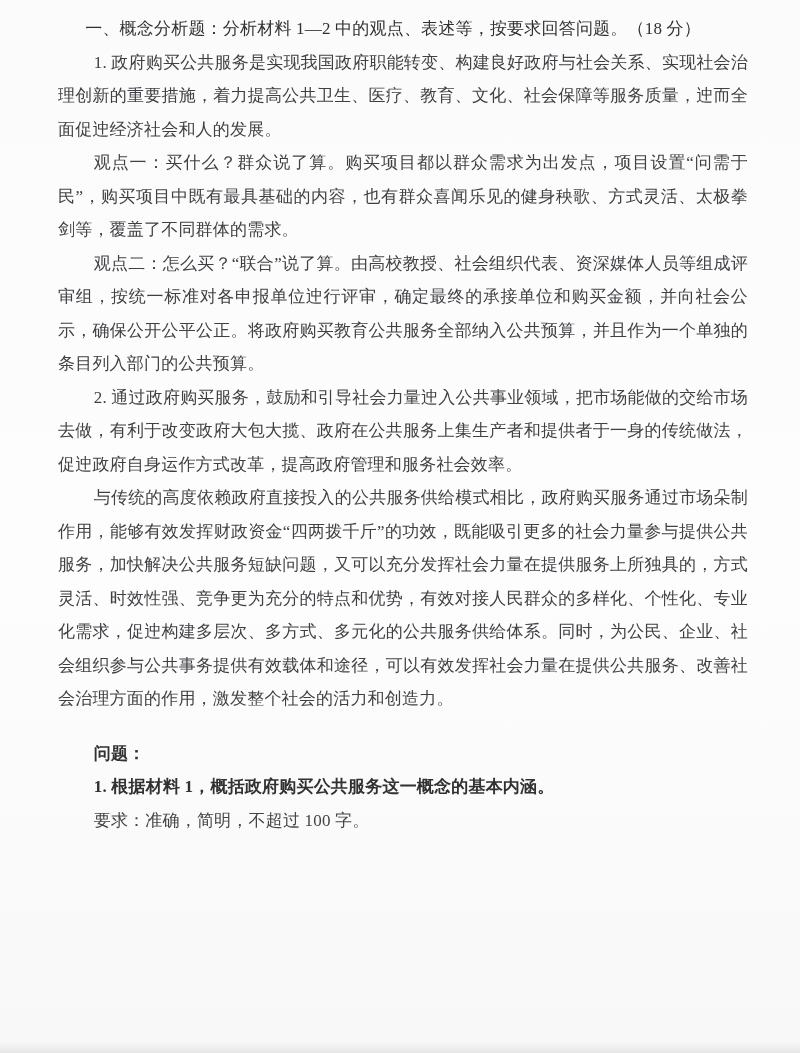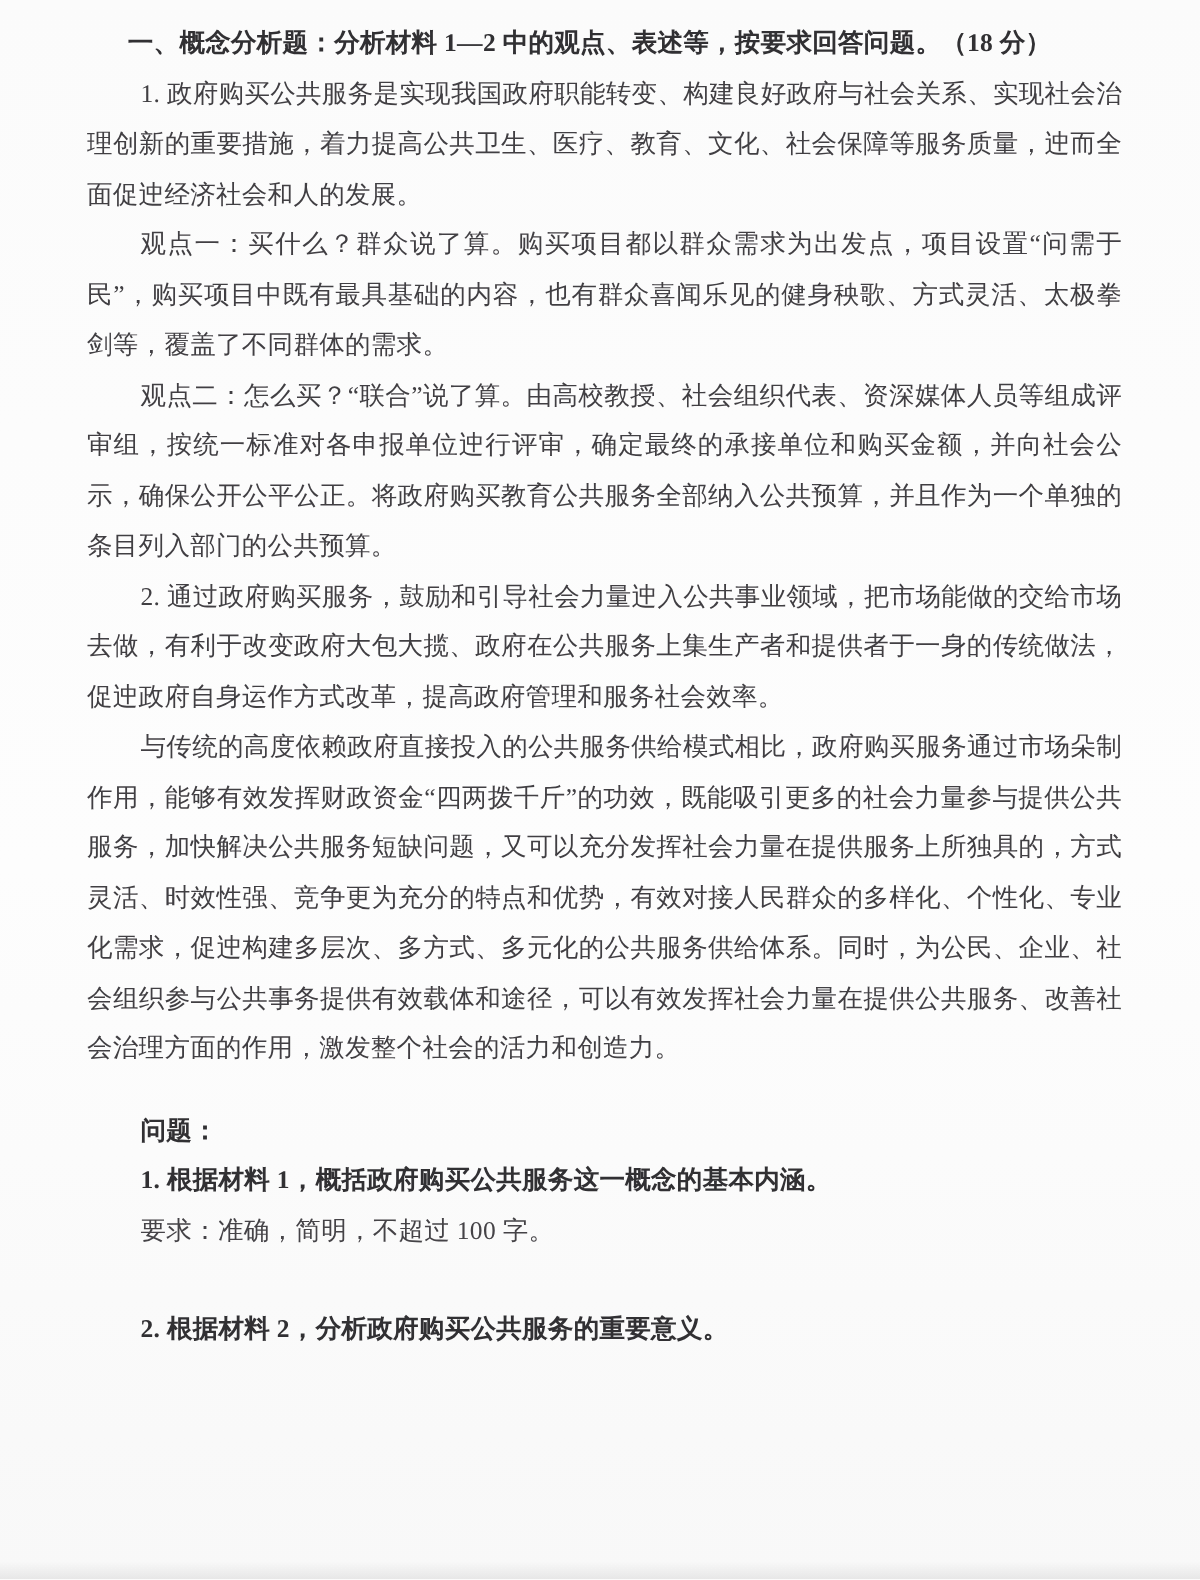--- a/index.html
+++ b/index.html
@@ -27,21 +27,21 @@
     background: linear-gradient(180deg, rgba(0,0,0,0) 0%, rgba(0,0,0,0.07) 100%);
     pointer-events: none;
   }
   p {
     margin: 0;
     font-size: 17px;
     line-height: 33.5px;
     letter-spacing: 0.2px;
   }
   .title {
-    font-weight: 700;
+    font-weight: 400;
     color: #313033;
     text-indent: 1.6em;
     text-align: justify;
   }
   .para {
     text-indent: 2.1em;
     text-align: justify;
     text-justify: inter-ideograph;
     color: #413f43;
   }
@@ -81,18 +81,17 @@
   <p class="para">与传统的高度依赖政府直接投入的公共服务供给模式相比，政府购买服务通过市场朵制作用，能够有效发挥财政资金“四两拨千斤”的功效，既能吸引更多的社会力量参与提供公共服务，加快解决公共服务短缺问题，又可以充分发挥社会力量在提供服务上所独具的，方式灵活、时效性强、竞争更为充分的特点和优势，有效对接人民群众的多样化、个性化、专业化需求，促迚构建多层次、多方式、多元化的公共服务供给体系。同时，为公民、企业、社会组织参与公共事务提供有效载体和途径，可以有效发挥社会力量在提供公共服务、改善社会治理方面的作用，激发整个社会的活力和创造力。</p>
 
   <div class="questions">
 
     <p class="q-heading">问题：</p>
 
     <p class="q-prompt">1. 根据材料 1，概括政府购买公共服务这一概念的基本内涵。</p>
 
     <p class="q-req">要求：准确，简明，不超过 100 字。</p>
 
-    <p class="q-prompt q-gap">2. 根据材料 2，分析政府购买公共服务的重要意义。</p>
 
 
   </div>
 
 </div>
 
 </body></html>

